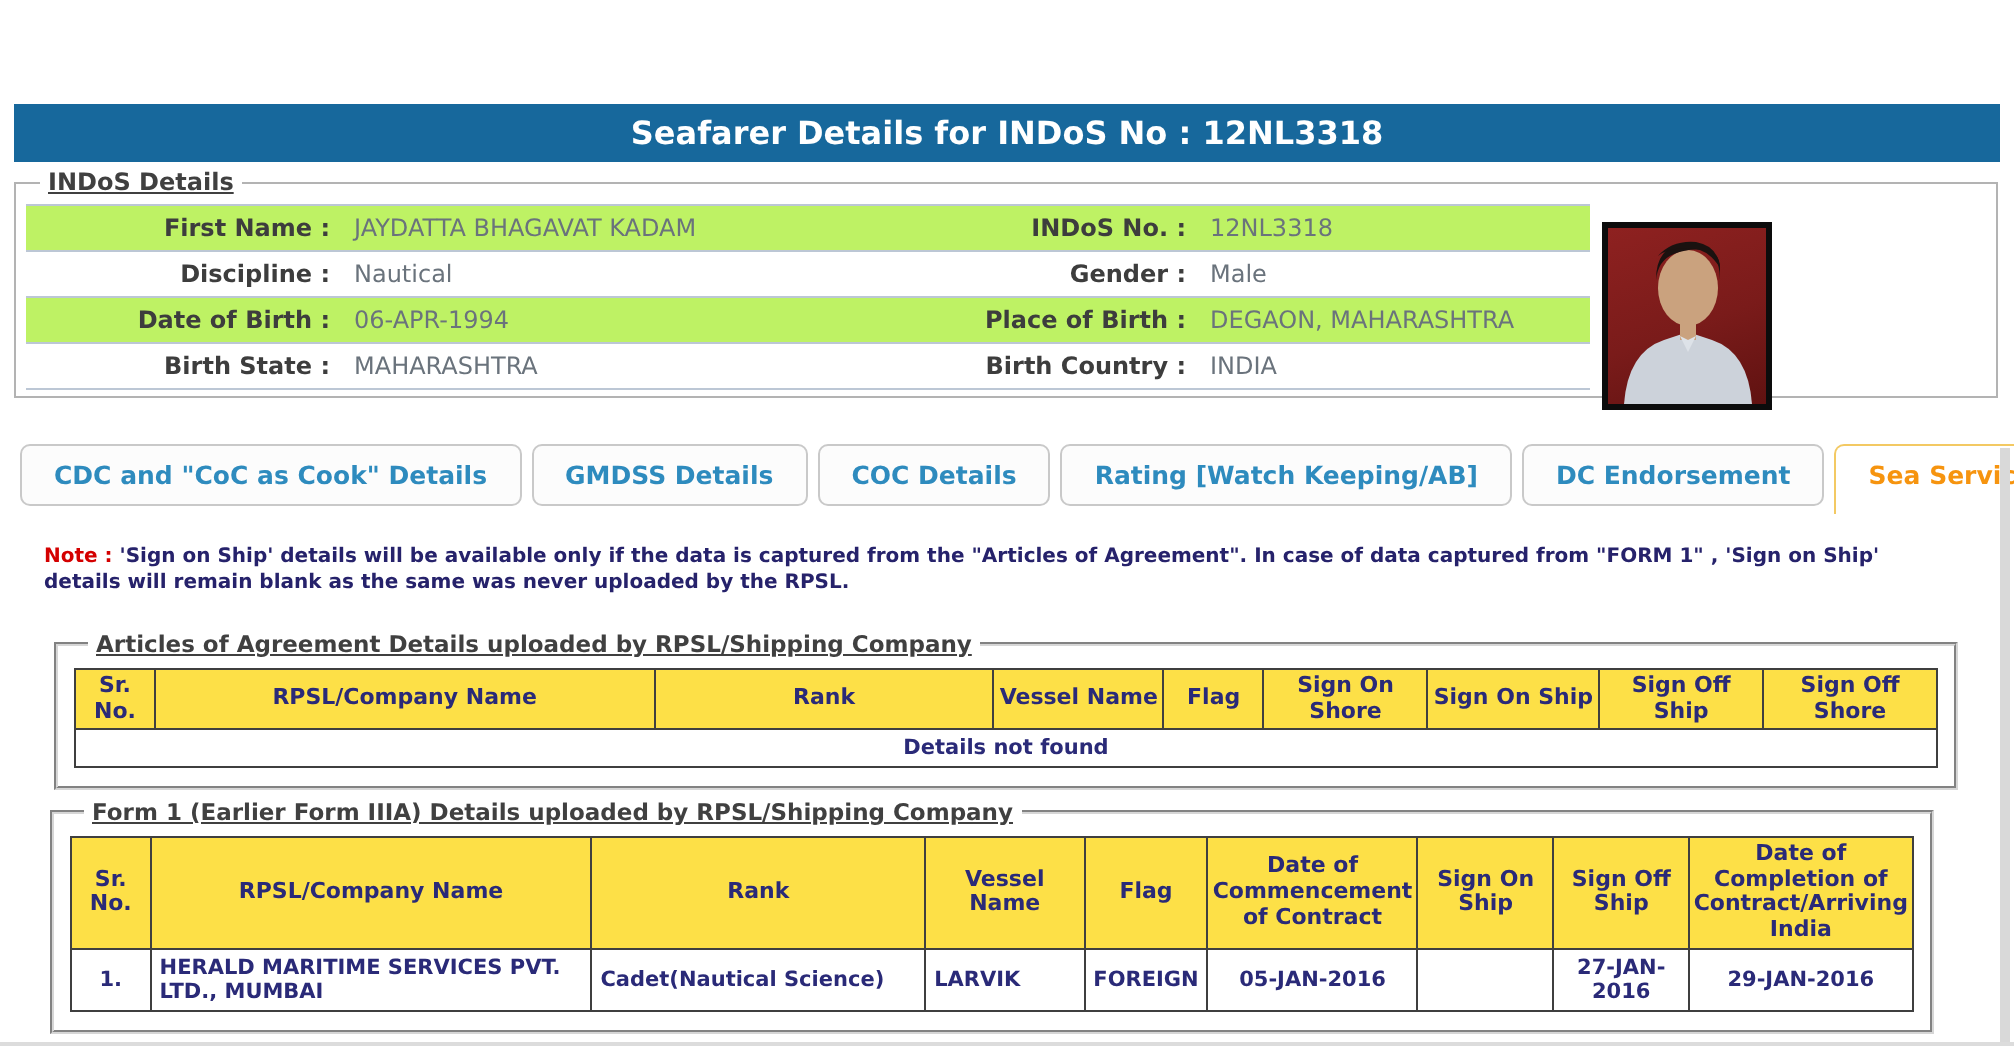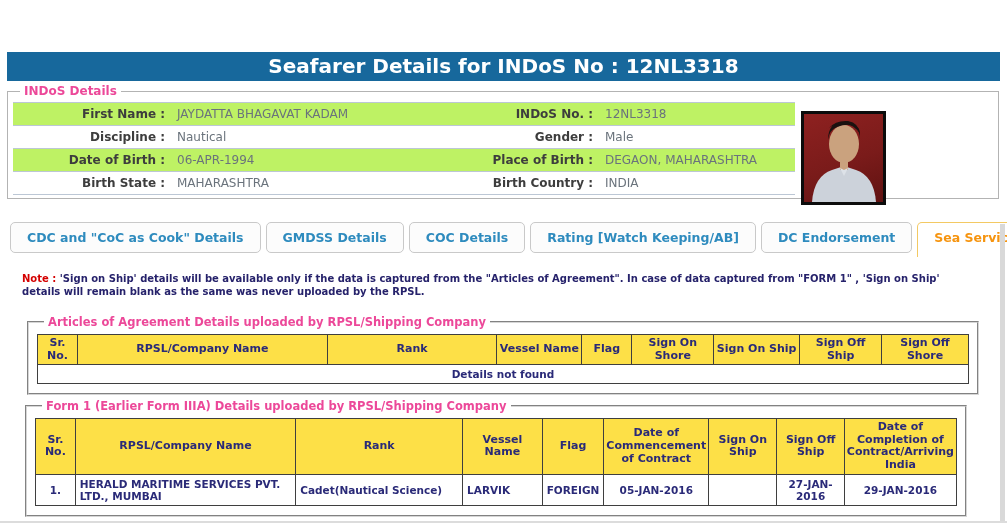--- a/index.html
+++ b/index.html
@@ -3,30 +3,30 @@
 <meta charset="utf-8">
 <style>
   * { box-sizing: border-box; margin: 0; padding: 0; }
   html,body { background:#fff; }
   body { font-family:"DejaVu Sans","Liberation Sans",sans-serif; }
   #screen { position:relative; width:1007px; height:528px; background:#fff; overflow:hidden; }
 
   
   .title-bar {
     position:absolute; left:7px; top:52px; width:993px; height:29px;
-    background:#17689c; color:#fff; font-size:20px; font-weight:bold;
+    background:#17689c; color:#fff; font-size:16px; font-weight:bold;
     text-align:center; line-height:29px;
   }
 
   
   fieldset.indos {
     position:absolute; left:7px; top:84px; width:992px; height:115px;
     border:1px solid #b3b3b3; padding:1px 5px 6px 5px;
   }
-  fieldset legend { color:#ec4899; font-size:12px; font-weight:bold; margin-left:7px; padding:0 4px; }
+  fieldset legend { color:#404040; font-size:12px; font-weight:bold; margin-left:7px; padding:0 4px;text-decoration:underline; }
   table.info-table { border-collapse:collapse; width:782px; margin-top:3px; border-top:1px solid #bcc7d5; }
   table.info-table td { height:23px; font-size:12px; border-bottom:1px solid #bcc7d5; padding:0 6px; vertical-align:middle; }
   table.info-table tr.stripe td { background:#bef264; }
   td.lbl { font-weight:bold; color:#3d3d3d; text-align:right; white-space:nowrap; }
   td.val { color:#6a737c; text-align:left; }
   .c1 { width:158px; } .c2 { width:300px;margin-left:31px; } .c3 { width:128px; }
 
   
   .photo {
     position:absolute; right:112px; top:13px; width:85px; height:94px;

